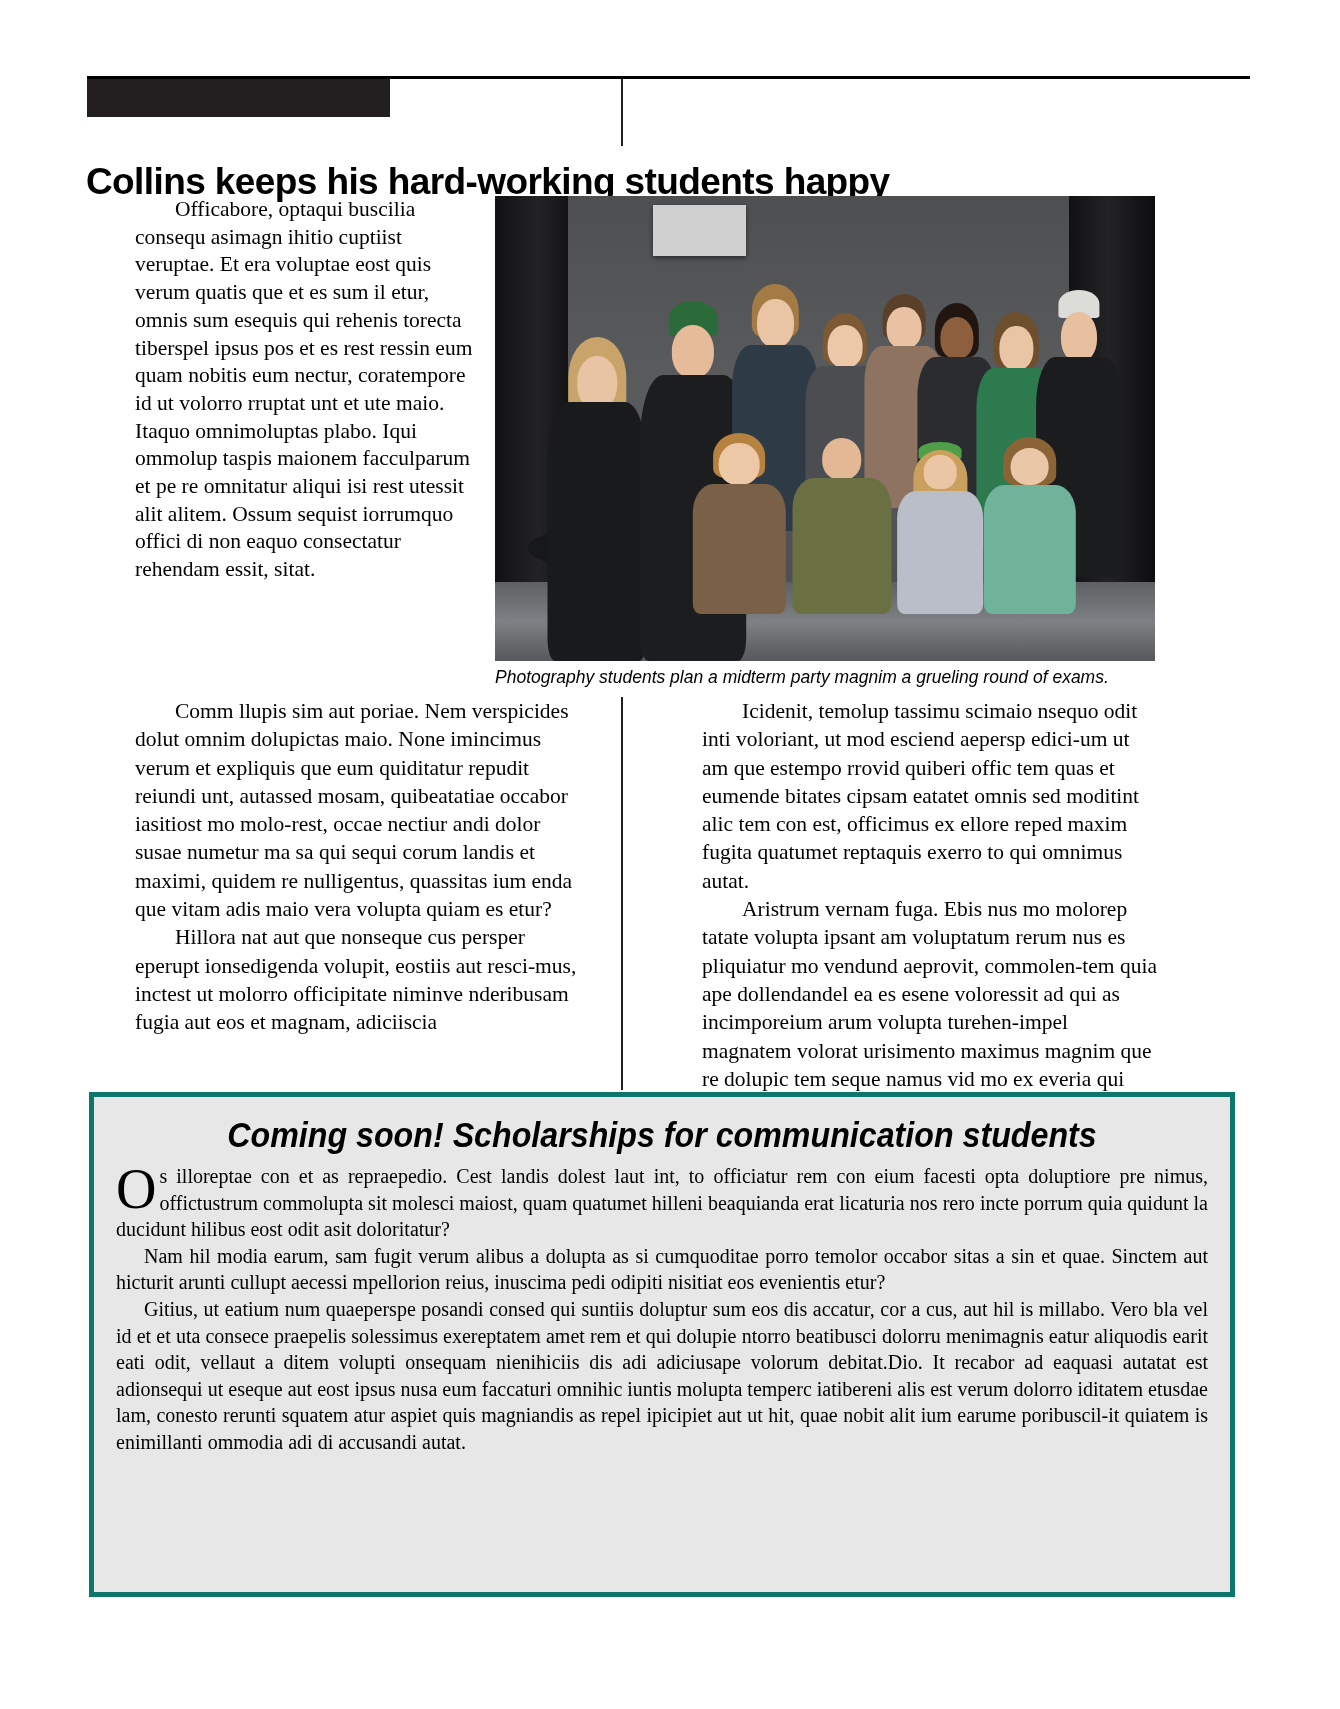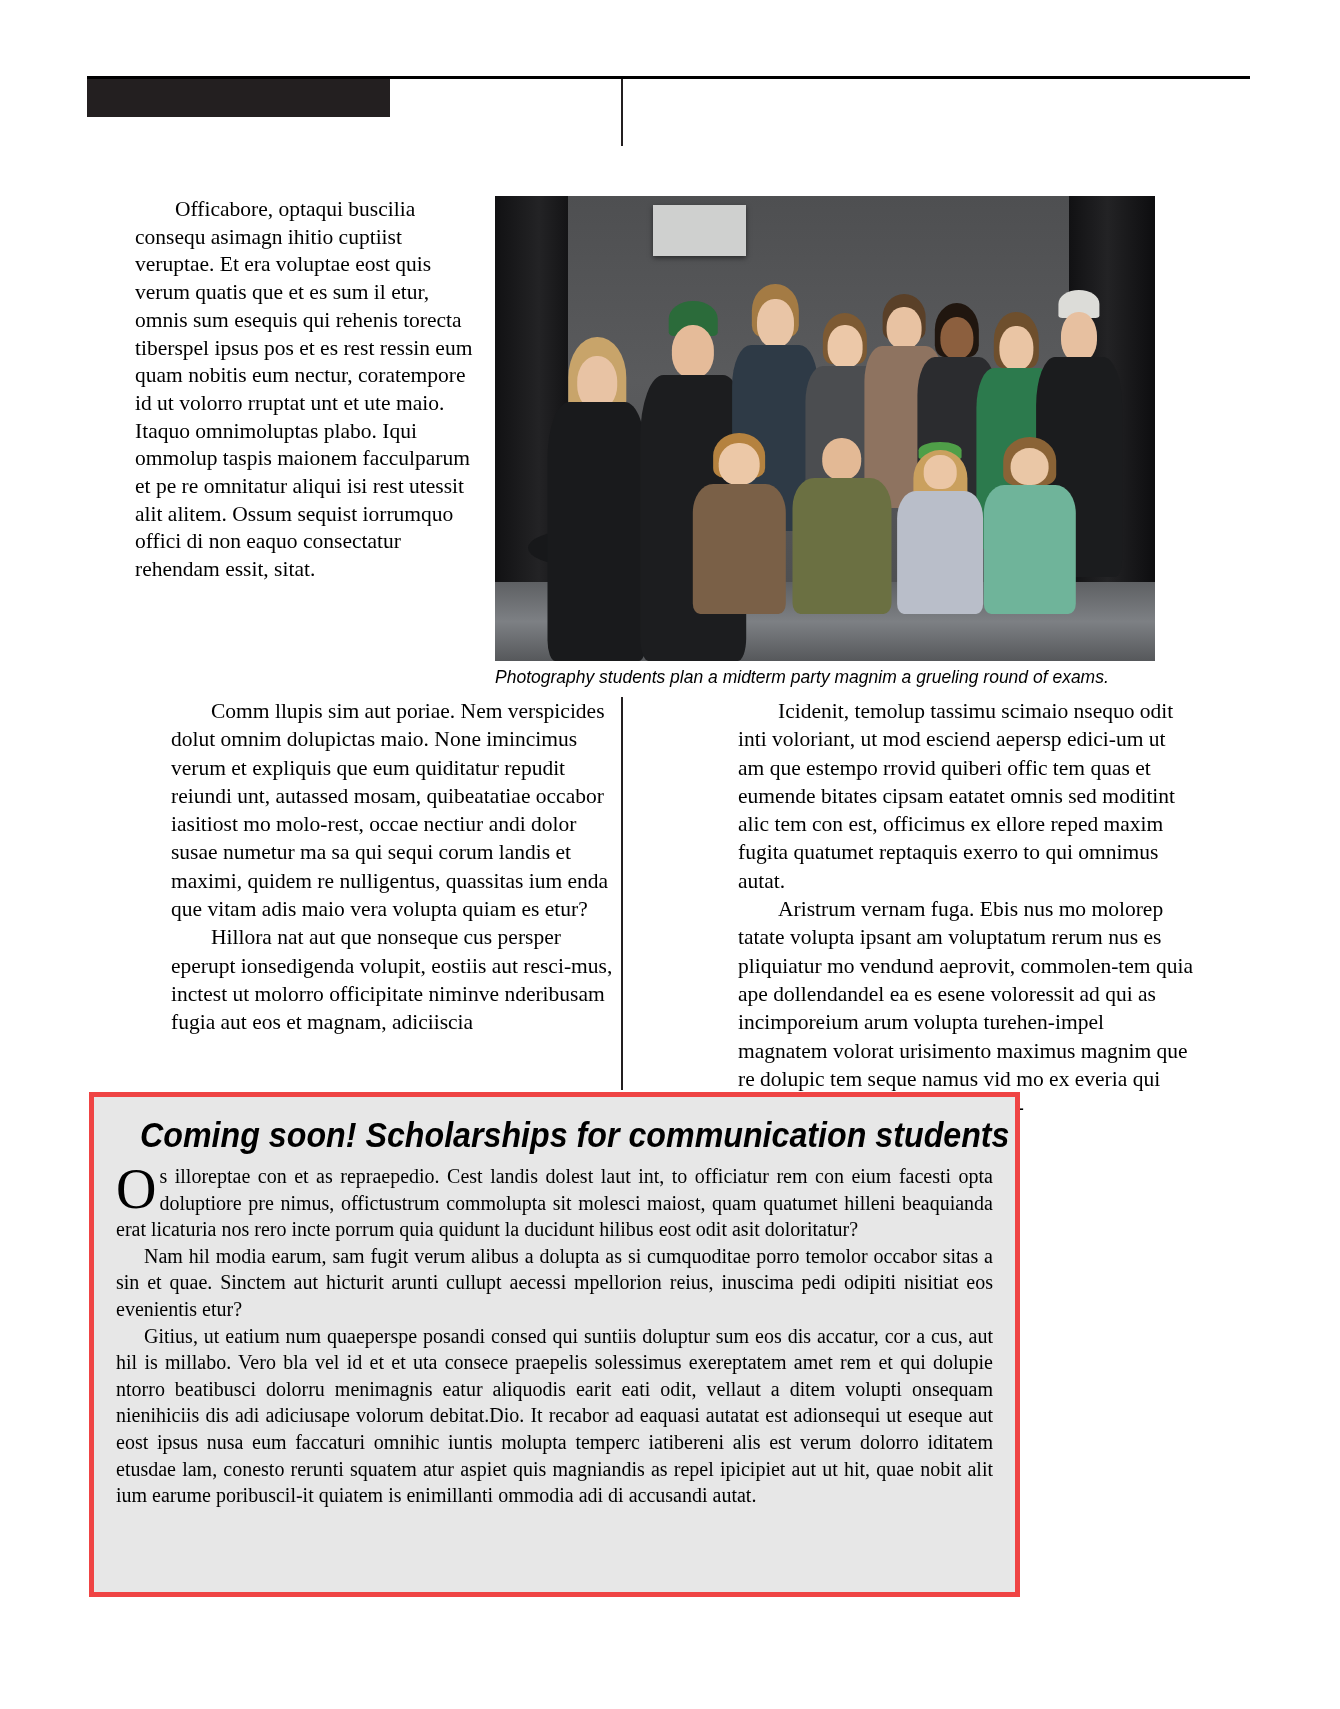--- a/index.html
+++ b/index.html
@@ -113,21 +113,20 @@
     top: 697px;
     width: 1022px;
     height: 382px;
   }
   .col {
     position: absolute;
     top: 0;
     width: 455px;
     font-size: 21.5px;
     line-height: 28.3px;
-    margin-left: 36px;
   }
   .col.left  { left: 0; }
   .col.right { left: 567px; }
   .col p {
     margin: 0;
     text-indent: 40px;
   }
   .col-divider {
     position: absolute;
     left: 621px;
@@ -135,24 +134,24 @@
     width: 1.5px;
     height: 393px;
     background: #231f20;
   }
 
   
   .sidebar-box {
     position: absolute;
     left: 89px;
     top: 1092px;
-    width: 931px;
+    width: 1146px;
     height: 505px;
     background: #e7e7e7;
-    border: 5px solid #ef4444;
+    border: 5px solid #0f766e;
     box-sizing: border-box;
   }
   .sidebar-title {
     font-family: "Liberation Sans", sans-serif;
     font-style: italic;
     font-weight: bold;
     font-size: 35px;
     line-height: 44px;
     text-align: center;
     padding: 16px 10px 6px 10px;
@@ -236,20 +235,21 @@
 </style>
 </head>
 <body>
 
 <div class="page">
 
   <div class="header-rule"></div>
   <div class="header-blackbar"></div>
   <div class="header-vrule"></div>
 
+  <h1 class="headline">Collins keeps his hard-working students happy</h1>
 
   <div class="article-top">
 
     <figure class="photo-figure">
       <div class="photo">
         <div class="ph-bg-wall"></div>
         <div class="ph-curtain-l"></div>
         <div class="ph-curtain-r"></div>
         <div class="ph-panel"></div>
         <div class="ph-floor"></div>

